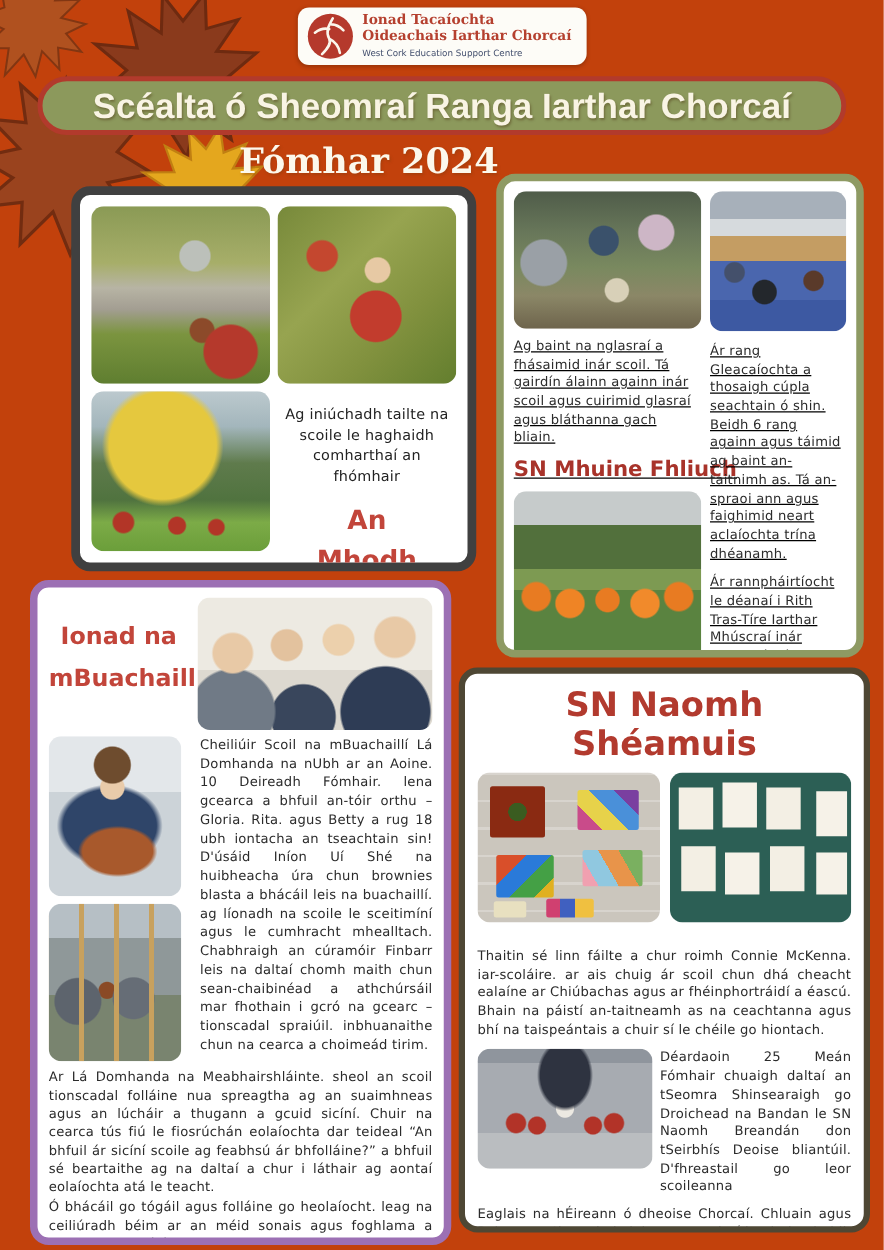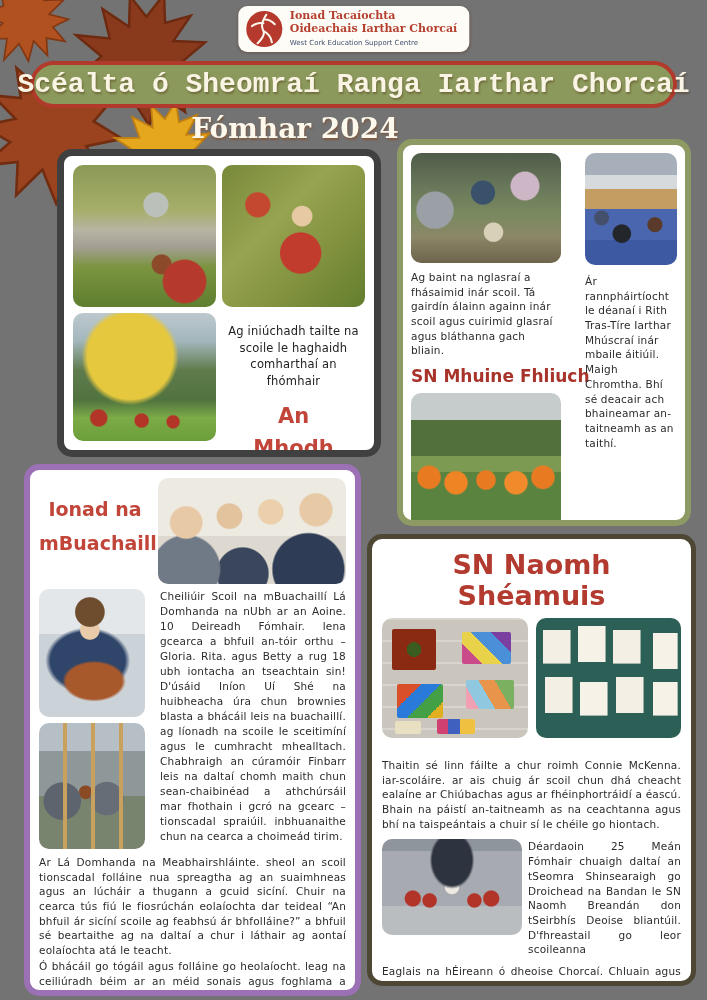--- a/index.html
+++ b/index.html
@@ -1,39 +1,39 @@
 <!DOCTYPE html>
 <html><head>
 <meta charset="utf-8">
 <style>
   * { margin:0; padding:0; box-sizing:border-box; }
   html,body { width:707px; }
   body { font-family:"DejaVu Sans", sans-serif; }
-  #page { position:relative; width:707px; height:1000px; background:#737373; overflow:hidden; }
+  #page { position:relative; width:707px; height:1000px; background:#c2410c; overflow:hidden; }
 
   
   .leaf { position:absolute; z-index:1; }
   .leaf-a { left:68px; top:-20px; width:152px; height:152px; transform:rotate(18deg); }
   .leaf-b { left:-32px; top:48px; width:162px; height:162px; transform:rotate(-28deg); }
   .leaf-c { left:110px; top:92px; width:112px; height:112px; transform:rotate(12deg); }
   .leaf-d { left:-22px; top:-30px; width:100px; height:100px; transform:rotate(120deg); }
 
   
   .logo { position:absolute; z-index:6; left:50%; top:6px; transform:translateX(-50%);
     display:flex; align-items:center; gap:7px; background:#FDFCF7; border-radius:9px;
     padding:4px 12px 4px 7px; box-shadow:0 1px 3px rgba(80,30,0,.35); }
   .logo-text { display:flex; flex-direction:column; line-height:1.18; }
   .logo-name { font-family:"DejaVu Serif", serif; font-weight:bold; font-size:11px; color:#B5402F; }
   .logo-sub { font-size:7px; color:#44506E; margin-top:3px; }
 
   
   .banner { position:absolute; z-index:5; left:30px; right:30px; top:61px; height:47px;
     background:#8C995C; border:4px solid #B23A2C; border-radius:26px;
     display:flex; align-items:center; justify-content:center; }
-  .banner-title { font-family:Liberation Mono, monospace; font-weight:bold; font-size:28px;
+  .banner-title { font-family:Liberation Sans, sans-serif; font-weight:bold; font-size:28px;
     color:#F9F4E4; white-space:nowrap; text-shadow:1px 2px 2px rgba(60,30,0,.35); }
   .season { position:absolute; z-index:5; left:135px; top:112px; width:320px; text-align:center;
     font-family:"DejaVu Serif", serif; font-weight:bold; font-size:28px; color:#FCF8EC;
     text-shadow:1px 2px 2px rgba(140,60,10,.45); }
 
   
   .card { position:absolute; z-index:4; background:#FFFFFF; border-radius:15px; overflow:hidden; }
   .card1 { left:57px;  top:149px; width:324px; height:308px; border:7px solid #404040; padding:9px; }
   .card2 { left:397px; top:139px; width:294px; height:387px; border:6px solid #8E9A63; padding:8px; }
   .card3 { left:24px;  top:464px; width:337px; height:532px; border:6px solid #9C70B4; padding:8px 9px; }
@@ -47,21 +47,21 @@
   
   .c1-row { display:flex; gap:6px; }
   .c1-row1 .ph { width:143px; height:142px; }
   .c1-row2 { margin-top:6px; }
   #p3 { width:143px; height:128px; }
   .c1-caption-col { flex:1; text-align:center; padding-top:10px; }
   .c1-caption { font-size:11.5px; line-height:1.45; color:#222; }
   .c1-school { margin-top:10px; font-size:21px; line-height:1.55; }
 
   
-  .c2-cols { display:flex; gap:24px; height:100%; }
+  .c2-cols { display:flex; gap:7px; height:100%;text-decoration:underline; }
   .c2-left { width:150px; display:flex; flex-direction:column; }
   .c2-right { flex:1; display:flex; flex-direction:column; }
   #p4 { width:150px; height:110px; }
   .c2-intro { margin-top:7px; }
   .c2-title { margin:8px 0 7px; font-size:17px; font-weight:bold; color:#A8332A; white-space:nowrap; }
   #p6 { width:150px; height:136px; }
   #p5 { width:100%; height:112px; }
   .c2-right p { margin-top:9px; }
 
   
@@ -234,20 +234,21 @@
   <div class="card card2">
     <div class="c2-cols">
       <div class="c2-left">
         <div class="ph" id="p4"></div>
         <p class="hand c2-intro">Ag baint na nglasraí a fhásaimid inár scoil. Tá gairdín álainn againn inár scoil agus cuirimid glasraí agus bláthanna gach bliain.</p>
         <div class="c2-title">SN Mhuine Fhliuch</div>
         <div class="ph" id="p6"></div>
       </div>
       <div class="c2-right">
         <div class="ph" id="p5"></div>
+        <p class="hand">Ár rang Gleacaíochta a thosaigh cúpla seachtain ó shin. Beidh 6 rang againn agus táimid ag baint an-taitnimh as. Tá an-spraoi ann agus faighimid neart aclaíochta trína dhéanamh.</p>
         <p class="hand">Ár rannpháirtíocht le déanaí i Rith Tras-Tíre Iarthar Mhúscraí inár mbaile áitiúil. Maigh Chromtha. Bhí sé deacair ach bhaineamar an-taitneamh as an taithí.</p>
       </div>
     </div>
   </div>
 
   <div class="card card3">
     <div class="c3-header">
       <div class="c3-title">
         <div>Ionad na</div>
         <div>mBuachaillí</div>

